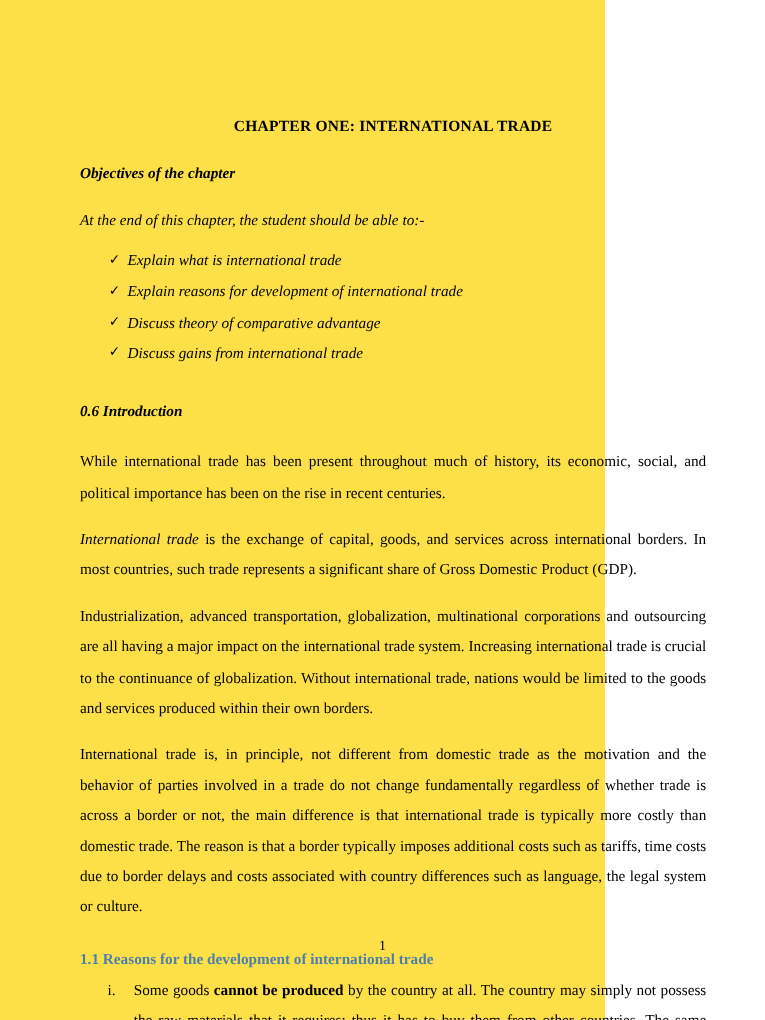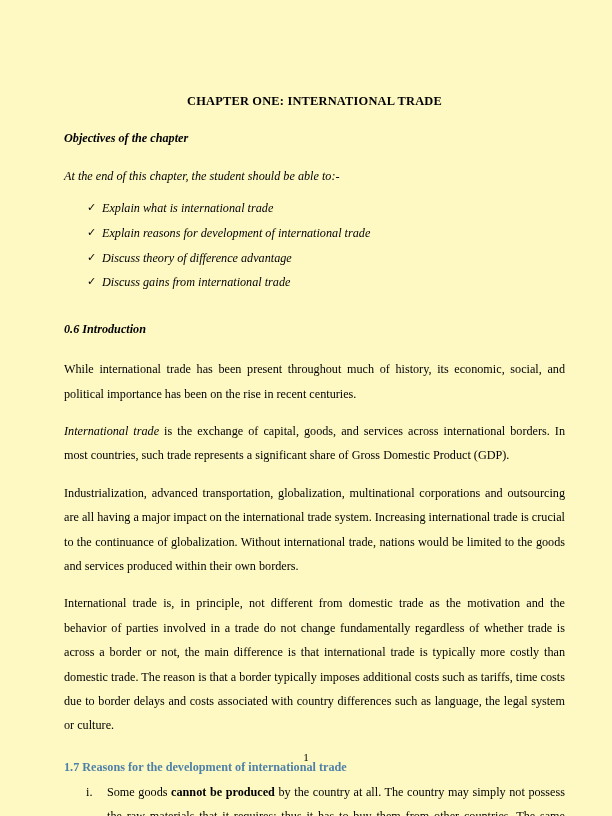--- a/index.html
+++ b/index.html
@@ -11,23 +11,23 @@
     width: 612px;
     height: 816px;
     position: relative;
     font-family: "Liberation Serif", "DejaVu Serif", serif;
     color: #000000;
     overflow: hidden;
   }
   .page {
     position: absolute;
     left: 0; top: 0;
-    width: 612px;
+    width: 484px;
     height: 816px;
-    background: #fef9c3;
+    background: #fde047;
   }
   .content {
     position: absolute;
     left: 64px;
     top: 94px;
     width: 501px;
   }
   .chapter-title {
     text-align: center;
     font-weight: bold;
@@ -140,39 +140,39 @@
       <li>
         <span class="tick">✓</span>
         <span>Explain what is international trade</span>
       </li>
       <li>
         <span class="tick">✓</span>
         <span>Explain reasons for development of international trade</span>
       </li>
       <li>
         <span class="tick">✓</span>
-        <span>Discuss theory of difference advantage</span>
+        <span>Discuss theory of comparative advantage</span>
       </li>
       <li>
         <span class="tick">✓</span>
         <span>Discuss gains from international trade</span>
       </li>
     </ul>
 
     <h2 class="section-heading">0.6 Introduction</h2>
 
     <p class="body-para"><span>While international trade has been present throughout much of history, its economic, social, and political importance has been on the rise in recent centuries.</span></p>
 
     <p class="body-para"><em>International trade</em><span> is the exchange of capital, goods, and services across international borders. In most countries, such trade represents a significant share of Gross Domestic Product (GDP).</span></p>
 
     <p class="body-para"><span>Industrialization, advanced transportation, globalization, multinational corporations and outsourcing are all having a major impact on the international trade system. Increasing international trade is crucial to the continuance of globalization. Without international trade, nations would be limited to the goods and services produced within their own borders.</span></p>
 
     <p class="body-para"><span>International trade is, in principle, not different from domestic trade as the motivation and the behavior of parties involved in a trade do not change fundamentally regardless of whether trade is across a border or not, the main difference is that international trade is typically more costly than domestic trade. The reason is that a border typically imposes additional costs such as tariffs, time costs due to border delays and costs associated with country differences such as language, the legal system or culture.</span></p>
 
-    <h3 class="subsection-heading">1.7 Reasons for the development of international trade</h3>
+    <h3 class="subsection-heading">1.1 Reasons for the development of international trade</h3>
 
     <ol class="roman-list">
       <li><span class="marker">i.</span><span>Some goods </span><b>cannot be produced</b><span> by the country at all.  The country may simply not possess the raw materials that it requires; thus it has to buy them from other countries.  The same would apply to many foodstuffs, where a different climate prevents their cultivation.</span></li>
     </ol>
 
   </div>
 
   <div class="page-number">1</div>
 </div>
 

